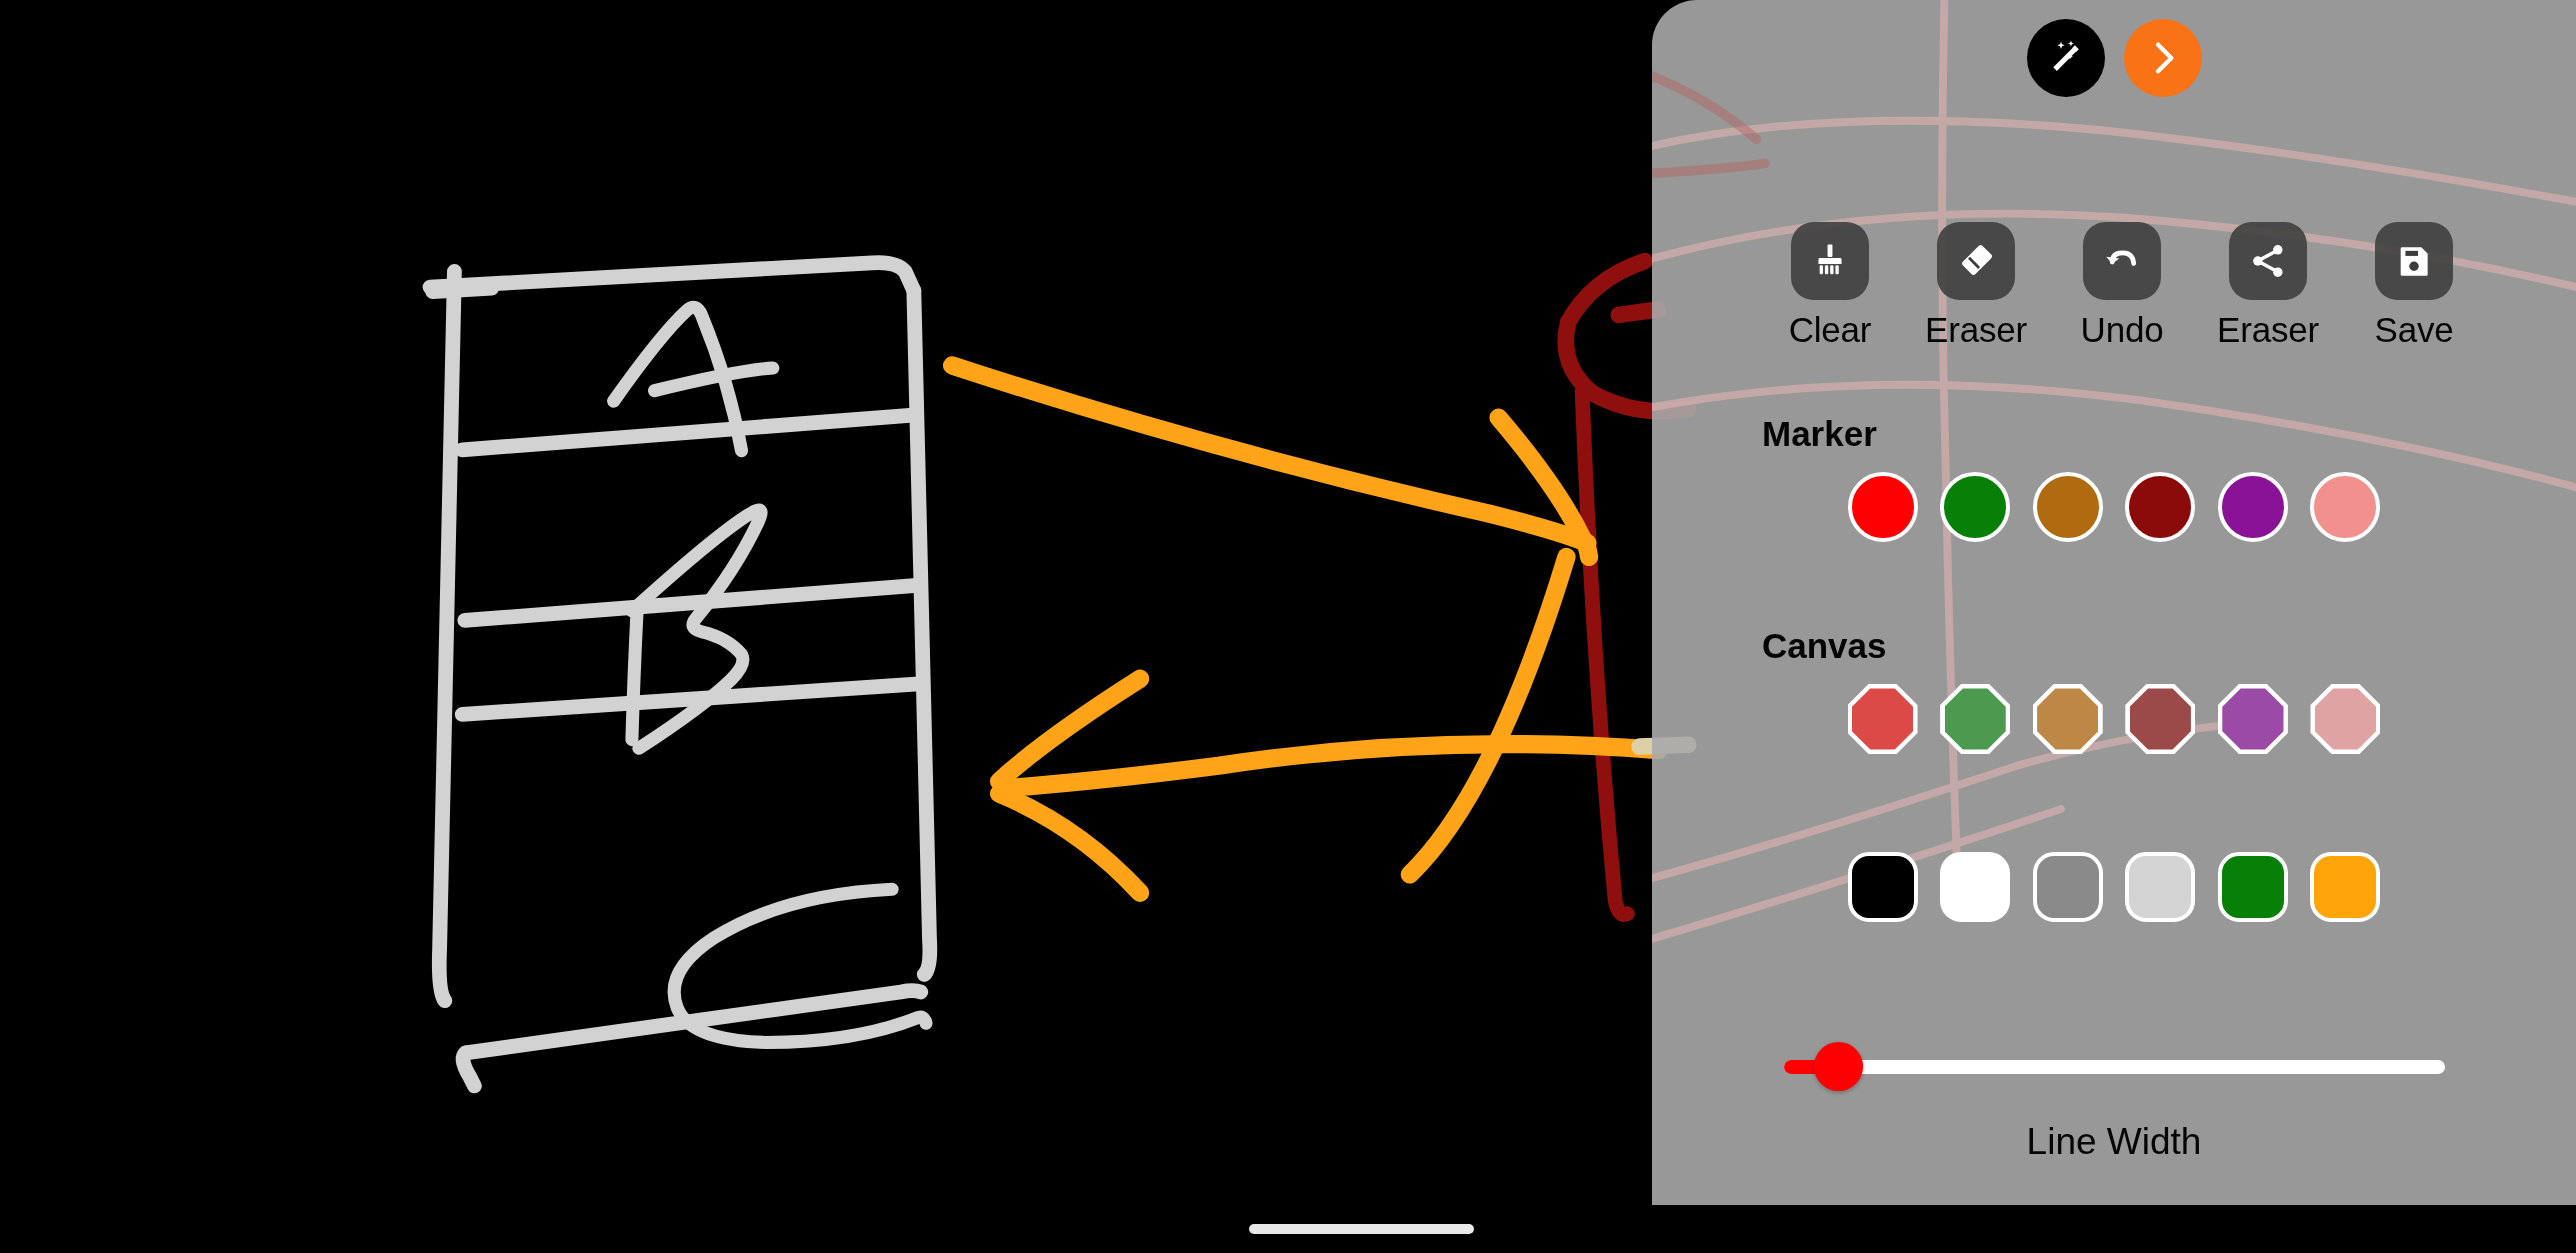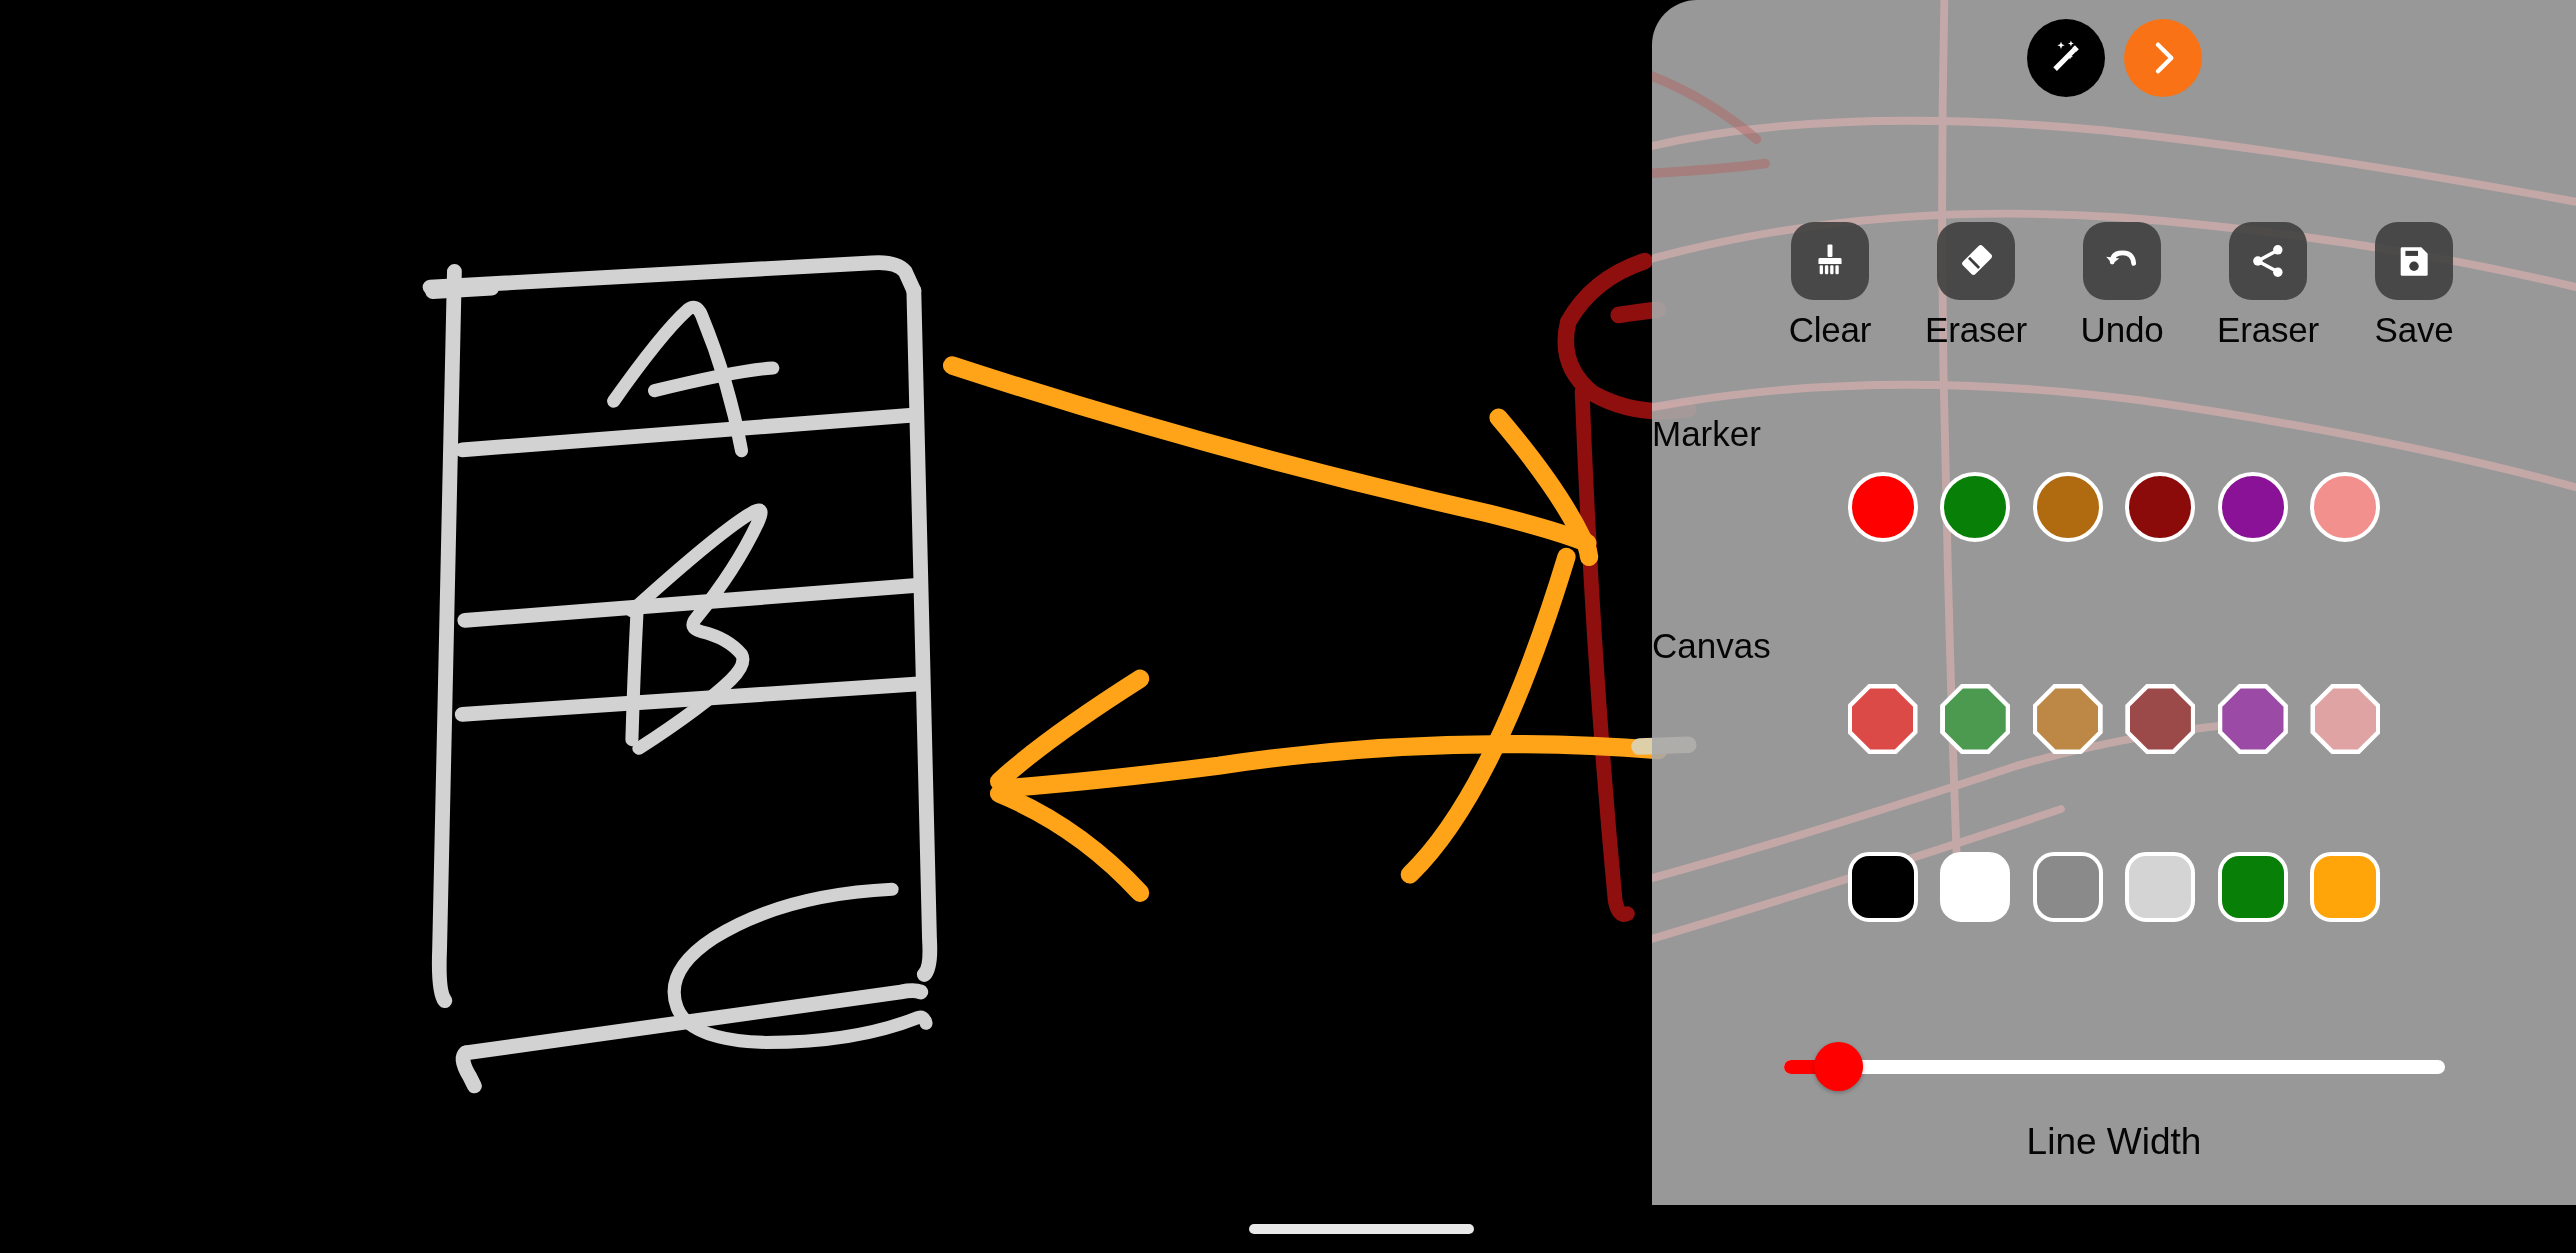--- a/index.html
+++ b/index.html
@@ -60,21 +60,21 @@
     display:flex;align-items:center;justify-content:center;
   }
   .tool-label{
     margin-top:12.2px;font-size:35px;color:#050505;letter-spacing:-0.2px;line-height:1;
     white-space:nowrap;
   }
 
   
   .section{position:absolute;left:0;width:924px;}
   .section-title{
-    font-size:35px;font-weight:normal;color:#050505;line-height:1;
+    margin-left:110px;font-size:35px;font-weight:bold;color:#050505;line-height:1;
   }
   .swatch-row{
     margin-top:21px;display:flex;justify-content:center;align-items:center;gap:22.6px;
   }
   .swatch{
     width:70px;height:70px;cursor:pointer;box-sizing:border-box;
     border:4.4px solid #ffffff;
   }
   .swatch.circle{border-radius:50%;}
   .swatch.octagon{

